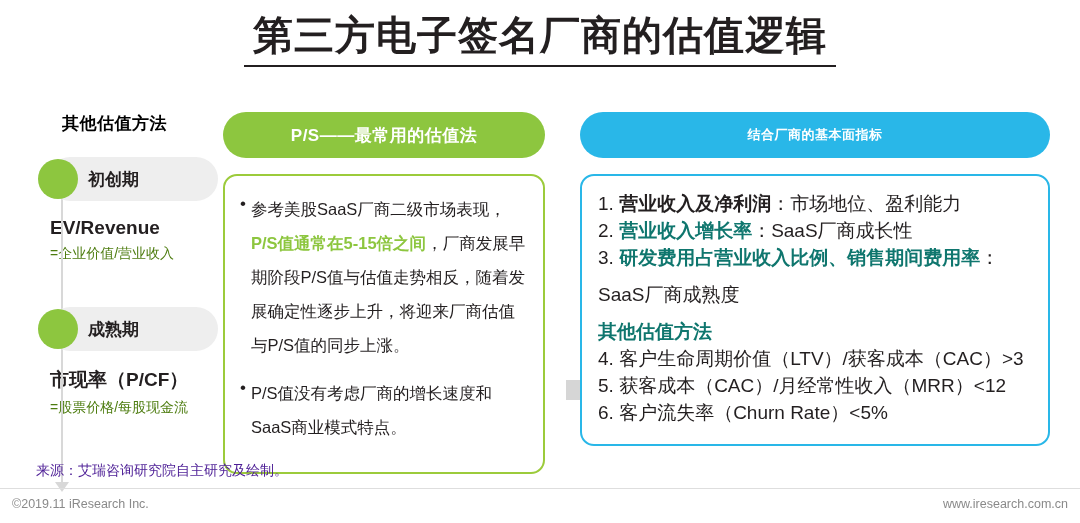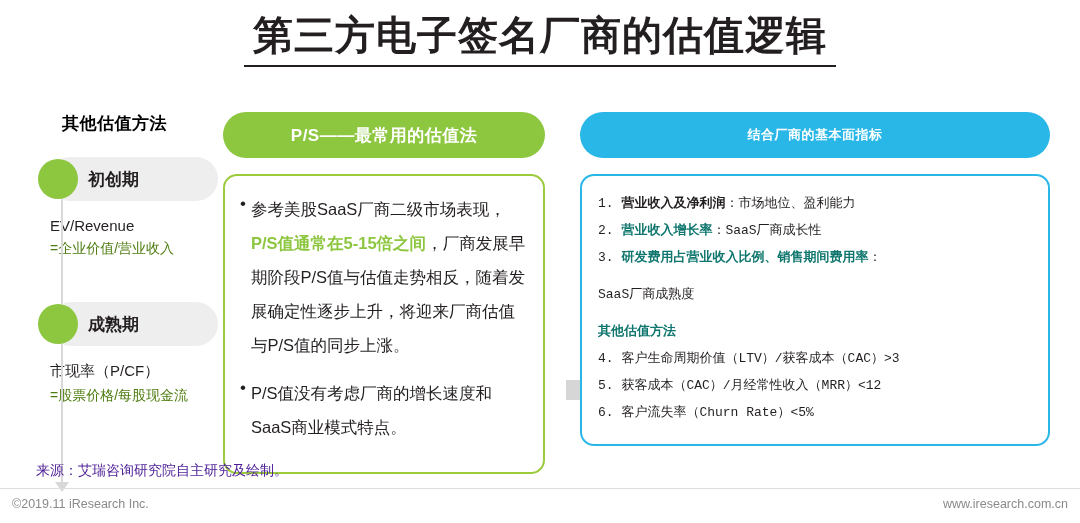--- a/index.html
+++ b/index.html
@@ -50,21 +50,21 @@
   }
   .stage .dot {
     position:absolute; left:0px; top:2px; width:40px; height:40px;
     border-radius:50%; background:#8dc63f;
   }
   .stage .label {
     position:absolute; left:50px; top:11px; font-size:17px; font-weight:bold;
     color:#231f20;
   }
   .metric { margin:16px 0 0 12px; }
-  .metric .m-name { font-size:15px; font-weight:normal; color:#231f20;margin-top:12px; }
+  .metric .m-name { font-size:19px; font-weight:bold; color:#231f20;margin-top:12px; }
   .metric .m-desc { font-size:14px; color:#4d7c0f; margin-top:6px; }
 
   
   .mid-col { position:absolute; left:223px; top:112px; width:330px; }
   .mid-header {
     width:322px; height:46px; border-radius:23px;
     background:#8dc63f; color:#ffffff; font-size:17px; font-weight:bold;
     display:flex; align-items:center; justify-content:center; letter-spacing:0.5px;
   }
   .mid-body {
@@ -97,21 +97,21 @@
   .right-header {
     width:470px; height:46px; border-radius:23px;
     background:#29b7e8; color:#ffffff; font-size:13px; font-weight:bold;
     display:flex; align-items:center; justify-content:center; letter-spacing:0.5px;
   }
   .right-body {
     margin-top:16px; width:470px; min-height:272px;
     border:2px solid #29b7e8; border-radius:14px; background:#ffffff;
     padding:14px 16px;
   }
-  .r-line { font-size:13px; line-height:27px; color:#231f20;font-family:Liberation Mono, monospace; }
+  .r-line { font-size:19px; line-height:27px; color:#231f20; }
   .r-bold { font-weight:bold; }
   .r-blue { color:#0f766e; font-weight:bold; }
   .r-sub { margin-top:10px; }
 
   
   .source {
     position:absolute; left:36px; top:462px; font-size:14px; color:#4c1d95;
   }
   .footer-rule {
     position:absolute; left:0; top:488px; width:1080px; height:1px; background:#dedede;

